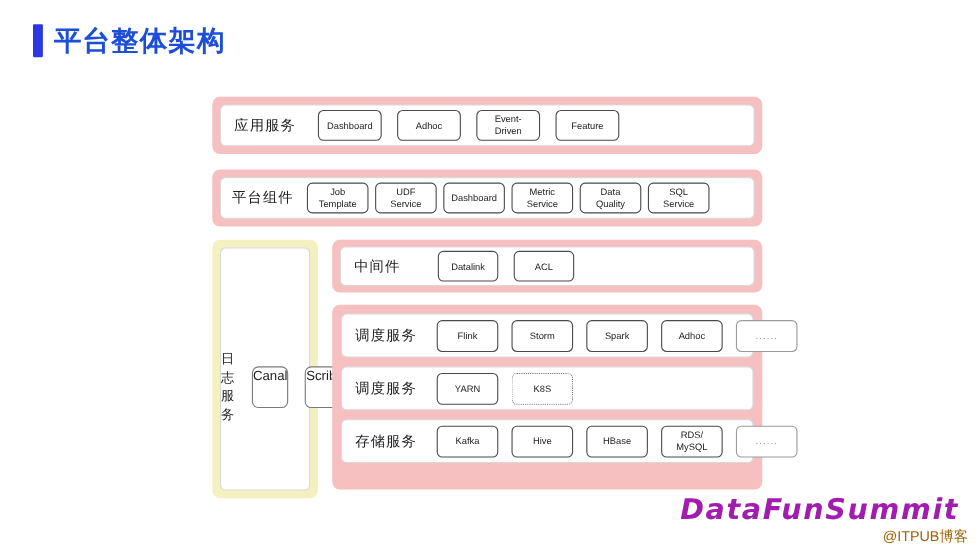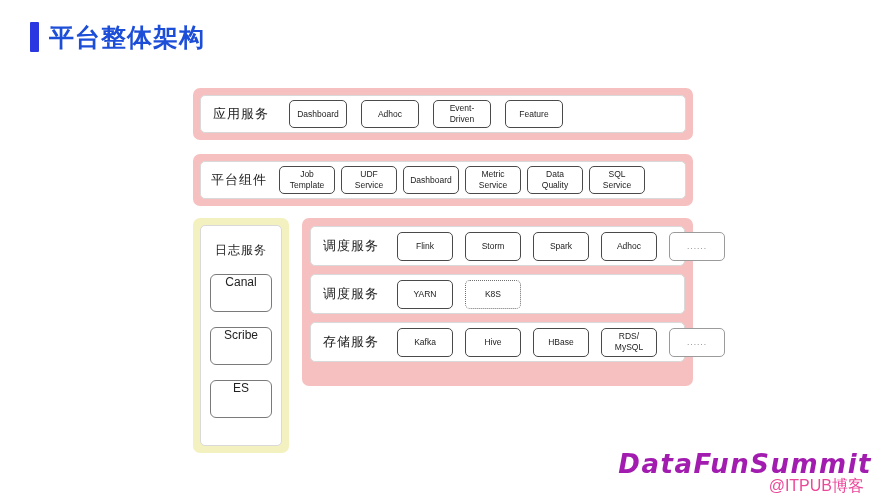--- a/index.html
+++ b/index.html
@@ -124,23 +124,23 @@
     background: #f4f1c0;
     border-radius: 7px;
     padding: 7px;
   }
   .log-inner {
     background: #ffffff;
     border: 1px solid #d9d9d9;
     border-radius: 5px;
     height: 100%;
     display: flex;
-    flex-direction: column;
+    flex-direction: row;
     align-items: center;
-    padding-top: 16px;
+    padding-top: 32px;
     gap: 15px;
   }
   .log-title {
     font-size: 12px;
     color: #222;
     letter-spacing: 1px;
   }
   .log-chip {
     border: 1px solid #7a7a7a;
     border-radius: 6px;
@@ -176,24 +176,24 @@
     bottom: 22px;
     font-family: "DejaVu Sans", sans-serif;
     font-size: 26px;
     font-weight: bold;
     color: #a21caf;
     letter-spacing: 1.5px;
     font-style: italic;
   }
   .watermark {
     position: absolute;
-    right: 26px;
+    right: 10px;
     bottom: 4px;
-    font-size: 16px;
-    color: #ec4899;
+    font-size: 13px;
+    color: #a16207;
     font-family: "Liberation Sans", sans-serif;
   }
 </style>
 </head>
 <body>
 
 <div class="title-row">
   <div class="title-accent"></div>
   <div class="title-text">平台整体架构</div>
 </div>
@@ -264,20 +264,31 @@
           <span>Scribe</span>
         </div>
         <div class="log-chip">
           <span>ES</span>
         </div>
       </div>
     </div>
 
     <div class="right-col">
 
+      <div class="pink-shell thin mid-shell">
+        <div class="white-row">
+          <span class="row-label">中间件</span>
+          <div class="chip">
+            <span class="ln">Datalink</span>
+          </div>
+          <div class="chip">
+            <span class="ln">ACL</span>
+          </div>
+        </div>
+      </div>
 
       <div class="pink-shell stack-shell">
 
         <div class="white-row">
           <span class="row-label">调度服务</span>
           <div class="chip">
             <span class="ln">Flink</span>
           </div>
           <div class="chip">
             <span class="ln">Storm</span>

